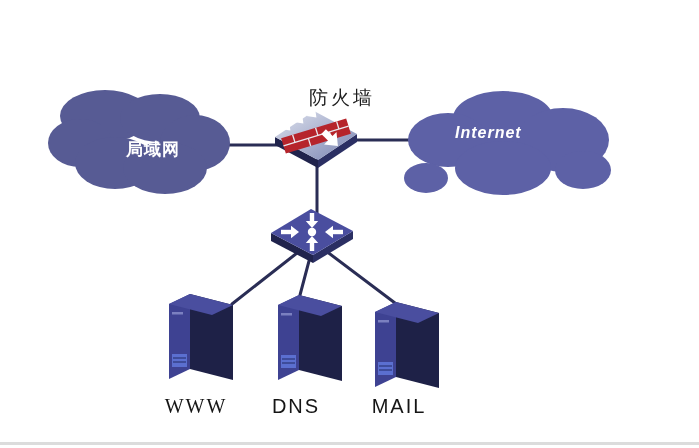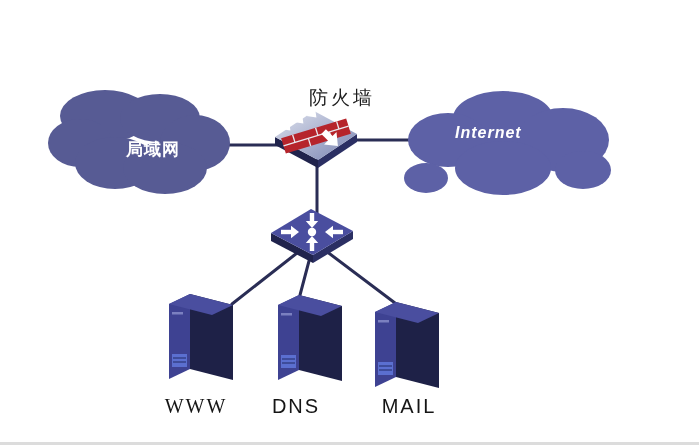--- a/index.html
+++ b/index.html
@@ -18,21 +18,21 @@
   .firewall-label{
     position:absolute;left:281px;top:85px;font-size:19px;color:#1b1b1b;
     letter-spacing:3px;white-space:nowrap;margin-left:28px;
   }
   .server-label{
     position:absolute;top:395px;transform:translateX(-50%);
     font-size:20px;color:#151515;letter-spacing:2px;white-space:nowrap;
   }
   .www-label{left:196px;font-family:Liberation Serif, serif;}
   .dns-label{left:296px;}
-  .mail-label{left:409px;}
+  .mail-label{left:399px;}
   .bottom-rule{
     position:absolute;left:0;right:0;bottom:3px;height:3px;background:#dcdcdc;
   }
 </style>
 </head>
 <body>
 
 <div class="canvas">
 
   <svg class="edges-layer" viewBox="0 0 699 448" width="699" height="448">

